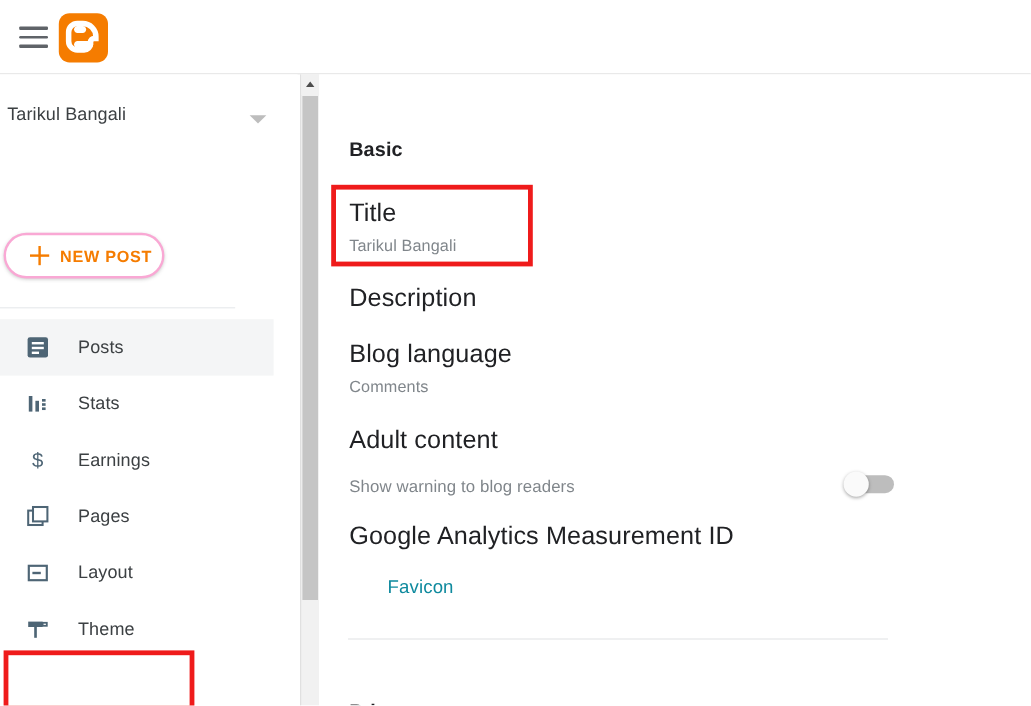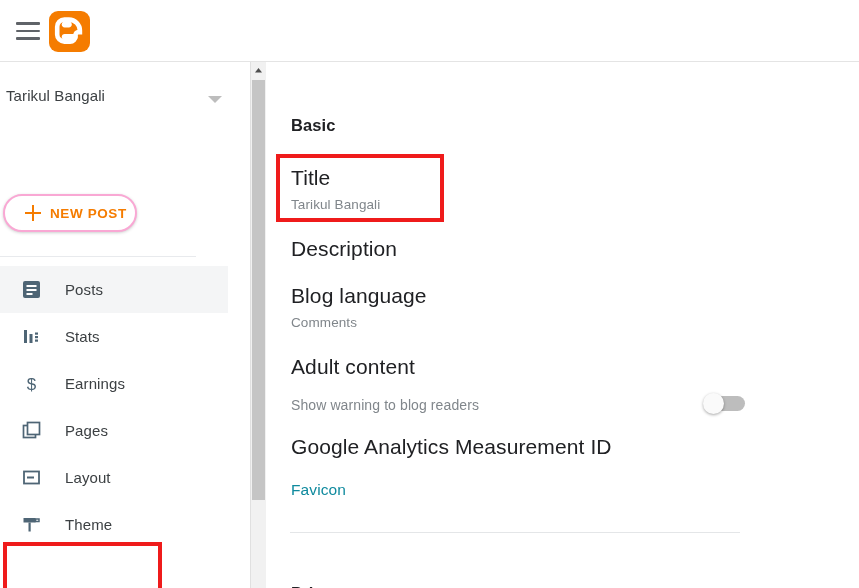--- a/index.html
+++ b/index.html
@@ -421,21 +421,21 @@
     <div class="row-label" style="top:293px;">Adult content</div>
 
     <div class="row-muted" style="top:335px;text-align:center;">Show warning to blog readers</div>
     <div class="toggle" style="left:437px; top:331px;">
       <div class="track"></div>
       <div class="knob"></div>
     </div>
 
     <div class="row-label" style="top:373px;">Google Analytics Measurement ID</div>
 
-    <div class="row-link" style="top:419px;">Favicon</div>
+    <div class="row-link" style="top:419px;margin-left:32px;">Favicon</div>
 
     <div class="hr" style="top:470px;"></div>
 
     <div class="clip-window" style="top:522px; height:4px;">
       <div class="clipped-heading" style="top:0;">Privacy</div>
     </div>
 
   </div>
 
   <div class="anno anno-title"></div>

